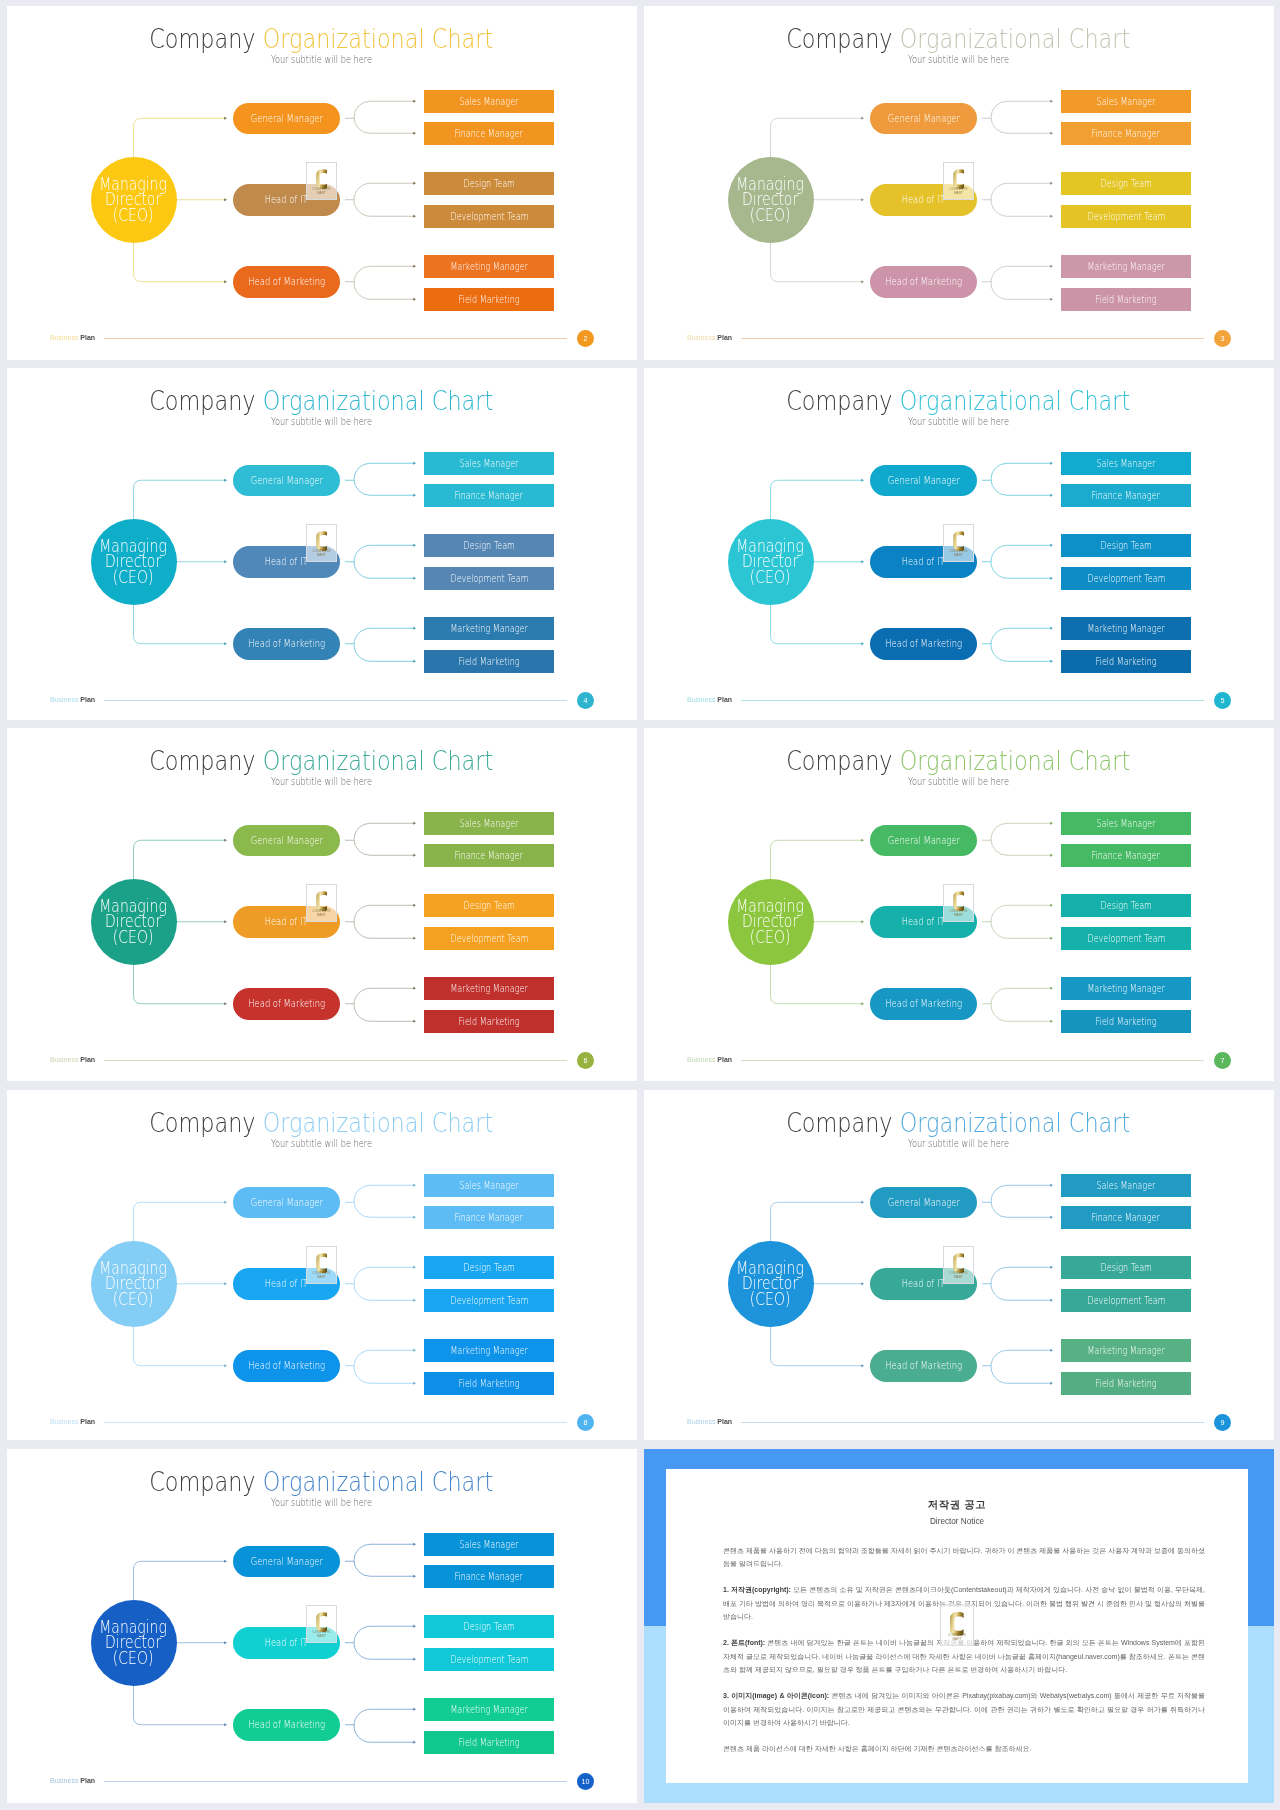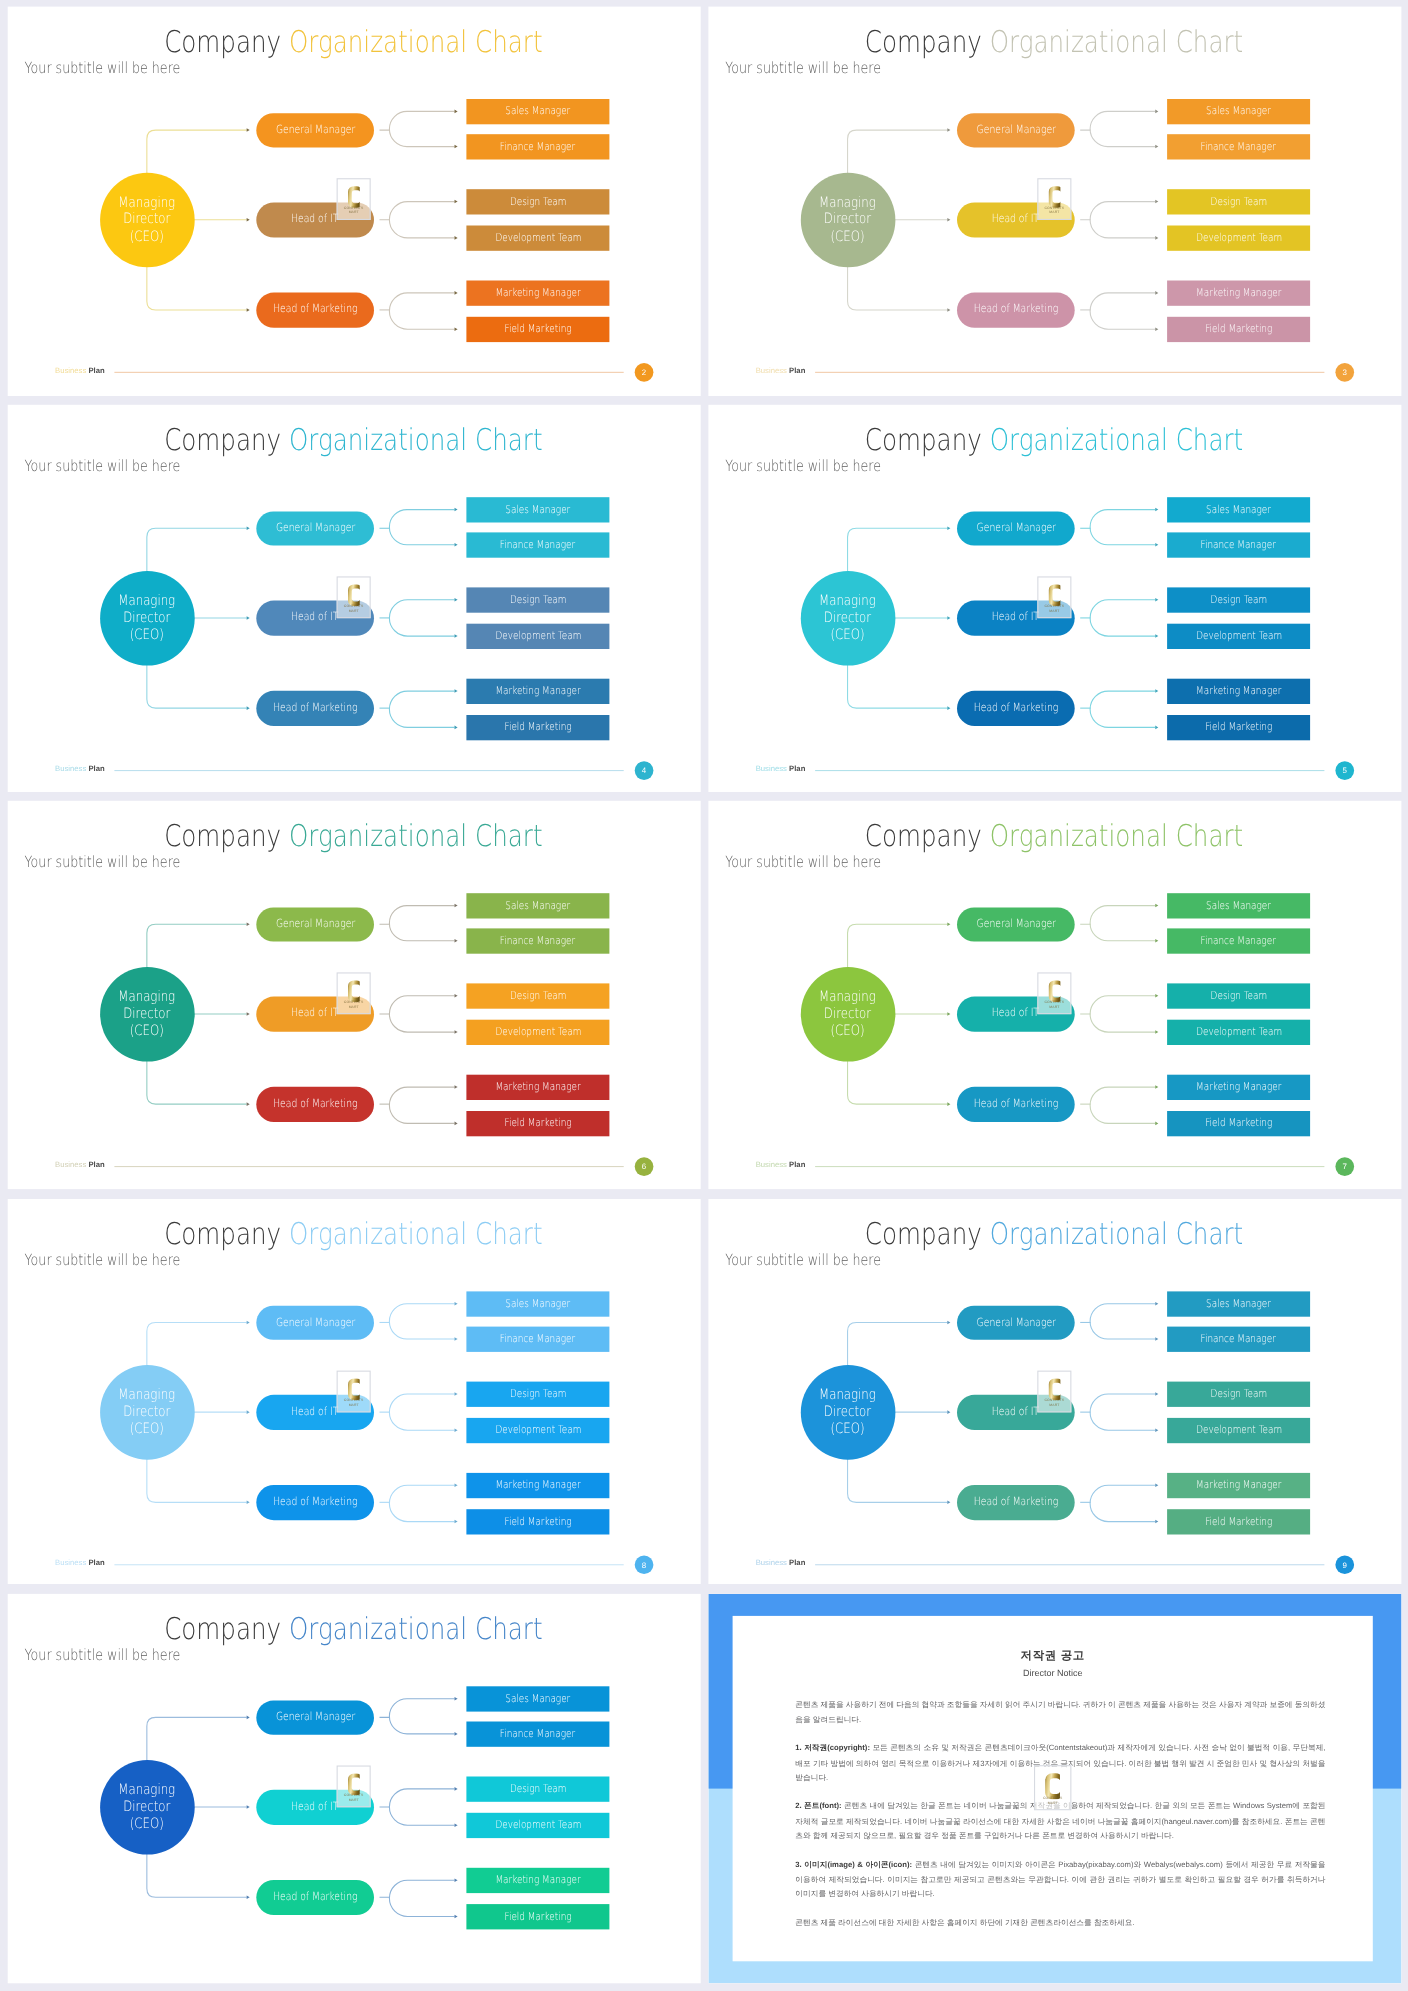--- a/index.html
+++ b/index.html
@@ -8,31 +8,31 @@
        font-family:"Liberation Sans",sans-serif;overflow:hidden;}
   .grid{position:absolute;left:0;top:0;width:1280px;height:1810px;}
   .slide{position:absolute;background:#ffffff;overflow:hidden;}
 
   
   .title{position:absolute;left:0;right:1px;top:19px;text-align:center;
          font-size:27.2px;font-weight:200;letter-spacing:0px;line-height:1;
          font-family:"DejaVu Sans",sans-serif;white-space:nowrap;}
   .title .inner{display:inline-block;transform:scaleX(.822);transform-origin:center;}
   .title .t1{color:#3b3b3b;}
-  .subtitle{position:absolute;left:0;right:1px;top:48.5px;
-            font-size:14px;color:#5e5e5e;font-weight:200;letter-spacing:0;line-height:1;
+  .subtitle{position:absolute;left:0;right:1px;top:48.5px;text-align:center;
+            font-size:10px;color:#5e5e5e;font-weight:200;letter-spacing:0;line-height:1;
             font-family:"DejaVu Sans",sans-serif;}
   .subtitle span{display:inline-block;transform:scaleX(.822);transform-origin:center;}
 
   
   .chart{position:absolute;left:0;top:0;width:633px;height:357px;}
   .chart svg{position:absolute;left:0;top:0;}
 
   .ceo{position:absolute;border-radius:50%;display:flex;align-items:center;
-       justify-content:center;text-align:center;color:#fff;font-size:13px;
+       justify-content:center;text-align:center;color:#fff;font-size:17px;
        line-height:15.4px;font-weight:200;font-family:"DejaVu Sans",sans-serif;}
   .ceo > span{display:inline-block;transform:scaleX(.822);}
   .ceo > span > span{display:inline;transform:none;}
   .pill{position:absolute;border-radius:999px;display:flex;align-items:center;
         justify-content:center;color:#fff;font-size:10.2px;font-weight:200;
         font-family:"DejaVu Sans",sans-serif;white-space:nowrap;}
   .pill span{display:inline-block;transform:scaleX(.822);}
   .box{position:absolute;display:flex;align-items:center;justify-content:center;
        color:#fff;font-size:9.8px;font-weight:200;
        font-family:"DejaVu Sans",sans-serif;white-space:nowrap;}
@@ -782,20 +782,25 @@
         <div class="box" style="left:417px;top:198.5px;width:130px;height:23.5px;background:#10c8d8">
       <span>Development Team</span>
         </div>
         <div class="box" style="left:417px;top:248.5px;width:130px;height:23.5px;background:#11cc93">
       <span>Marketing Manager</span>
         </div>
         <div class="box" style="left:417px;top:281.5px;width:130px;height:23.5px;background:#10c78d">
       <span>Field Marketing</span>
         </div>
   </div>
+      <div class="foot">
+    <div class="lbl"><span style="color:#a5c2e0">Business</span> <b>Plan</b></div>
+    <div class="rule" style="background:#bdd2e8"></div>
+    <div class="pg" style="background:#1461c9">10</div>
+  </div>
     </div>
     <div class="slide" style="left: 644px; top: 1449px; width: 630px; height: 354px;">
       <div class="cp">
   <div class="band"></div>
   <div class="paper">
     <h1>저작권 공고</h1>
     <h2>Director Notice</h2>
     <div class="body">
       <p>콘텐츠 제품을 사용하기 전에 다음의 협약과 조항들을 자세히 읽어 주시기 바랍니다. 귀하가 이 콘텐츠 제품을 사용하는 것은 사용자 계약과 보증에 동의하셨음을 알려드립니다.</p>
             <p><b>1. 저작권(copyright):</b> 모든 콘텐츠의 소유 및 저작권은 콘텐츠데이크아웃(Contentstakeout)과 제작자에게 있습니다. 사전 승낙 없이 불법적 이용, 무단복제, 배포 기타 방법에 의하여 영리 목적으로 이용하거나 제3자에게 이용하는 것은 금지되어 있습니다. 이러한 불법 행위 발견 시 준엄한 민사 및 형사상의 처벌을 받습니다.</p>

